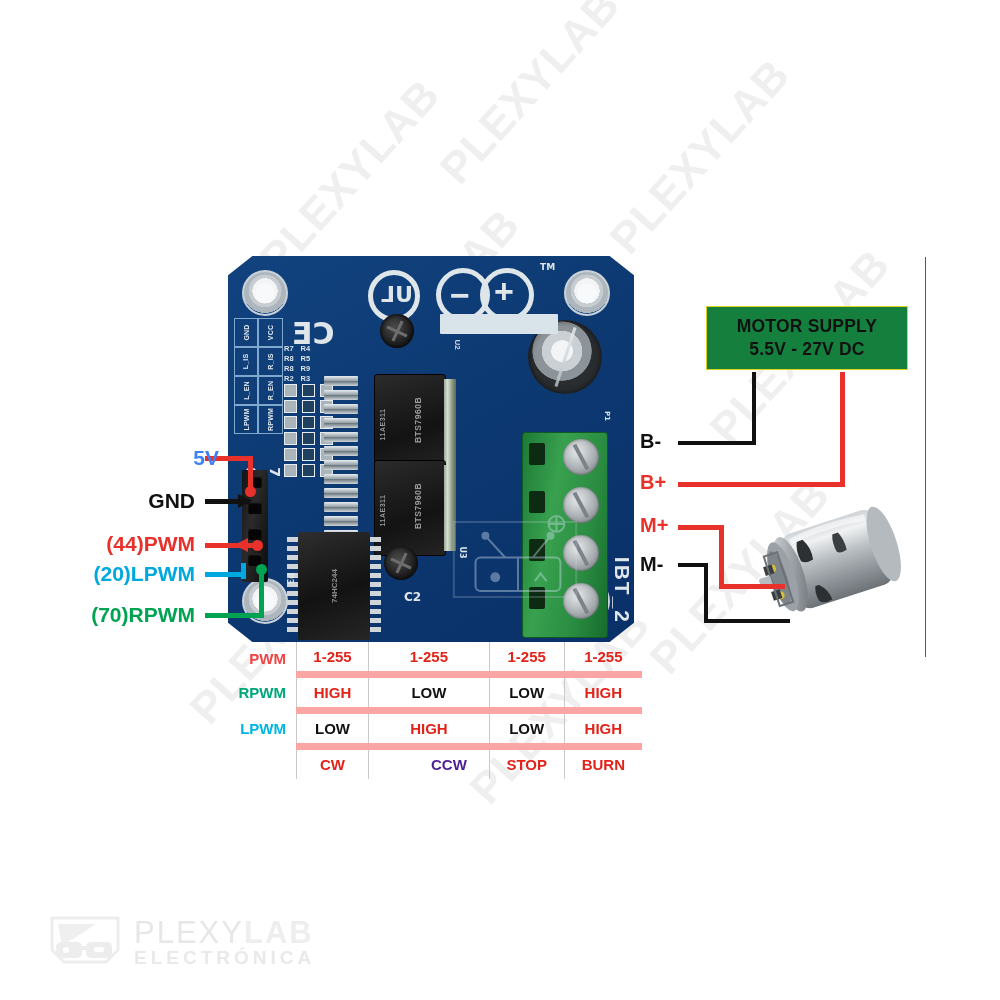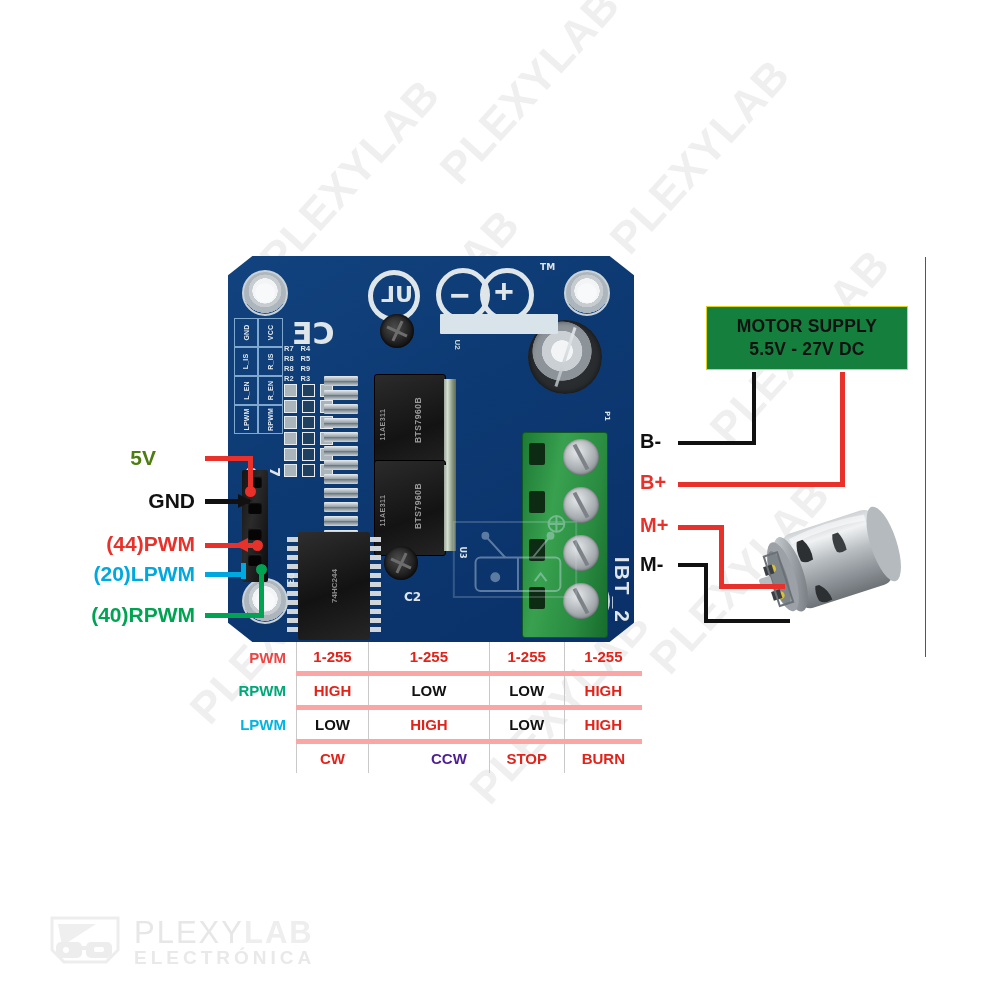--- a/index.html
+++ b/index.html
@@ -222,21 +222,21 @@
 
   
   .tbl{
     position:absolute;left:190px;top:642px;width:452px;z-index:9;
     border-collapse:collapse;font-weight:700;font-size:15px;
   }
   .tbl td{
     height:29px;padding:0 8px;text-align:center;vertical-align:middle;
   }
   .tbl td.rh{text-align:right;width:88px;padding-right:10px;}
-  .tbl tr td{border-bottom:5px solid #fca5a5;}
+  .tbl tr td{border-bottom:7px solid #fca5a5;}
   .tbl tr:last-child td{border-bottom:none;}
   .tbl td.rh{border-bottom:none;}
   .tbl td.sep{border-left:1px solid #c9c9c9;}
 
   
   .brand{position:absolute;left:48px;top:912px;z-index:9;display:flex;align-items:center;gap:12px;}
   .brand .txt1{color:#e7e7e7;font-size:31px;font-weight:400;letter-spacing:2px;line-height:30px;}
   .brand .txt1 b{font-weight:700;color:#eeeeee;}
   .brand .txt2{color:#e9e9e9;font-size:19px;font-weight:700;letter-spacing:4px;line-height:20px;}
 </style>
@@ -445,25 +445,25 @@
     </svg>
   <div class="dot" style="left:252px;top:540px;background:#e8312a;"></div>
 
   <div class="wire" style="left:205px;top:572px;width:40px;height:5px;background:#00a8e0;"></div>
   <div class="wire" style="left:241px;top:563px;width:5px;height:16px;background:#00a8e0;"></div>
 
   <div class="wire" style="left:205px;top:613px;width:58px;height:5px;background:#00a352;"></div>
   <div class="wire" style="left:259px;top:568px;width:5px;height:50px;background:#00a352;"></div>
   <div class="dot" style="left:256px;top:564px;background:#00a352;"></div>
 
-  <div class="lbl-left" style="right:844px;top:446px;color:#4d7c0f;">5V</div>
+  <div class="lbl-left" style="right:781px;top:446px;color:#3b82f6;">5V</div>
   <div class="lbl-left" style="right:805px;top:489px;color:#111111;">GND</div>
   <div class="lbl-left" style="right:805px;top:532px;color:#e8312a;">(44)PWM</div>
   <div class="lbl-left" style="right:805px;top:562px;color:#00a8e0;">(20)LPWM</div>
-  <div class="lbl-left" style="right:805px;top:603px;color:#00a352;">(40)RPWM</div>
+  <div class="lbl-left" style="right:805px;top:603px;color:#00a352;">(70)RPWM</div>
 
   <div class="supply">
     <div>MOTOR SUPPLY</div>
     <div>5.5V - 27V DC</div>
   </div>
 
   <div class="wire" style="left:752px;top:372px;width:4px;height:72px;background:#111;"></div>
   <div class="wire" style="left:678px;top:441px;width:78px;height:4px;background:#111;"></div>
 
   <div class="wire" style="left:840px;top:372px;width:5px;height:114px;background:#e8312a;"></div>

